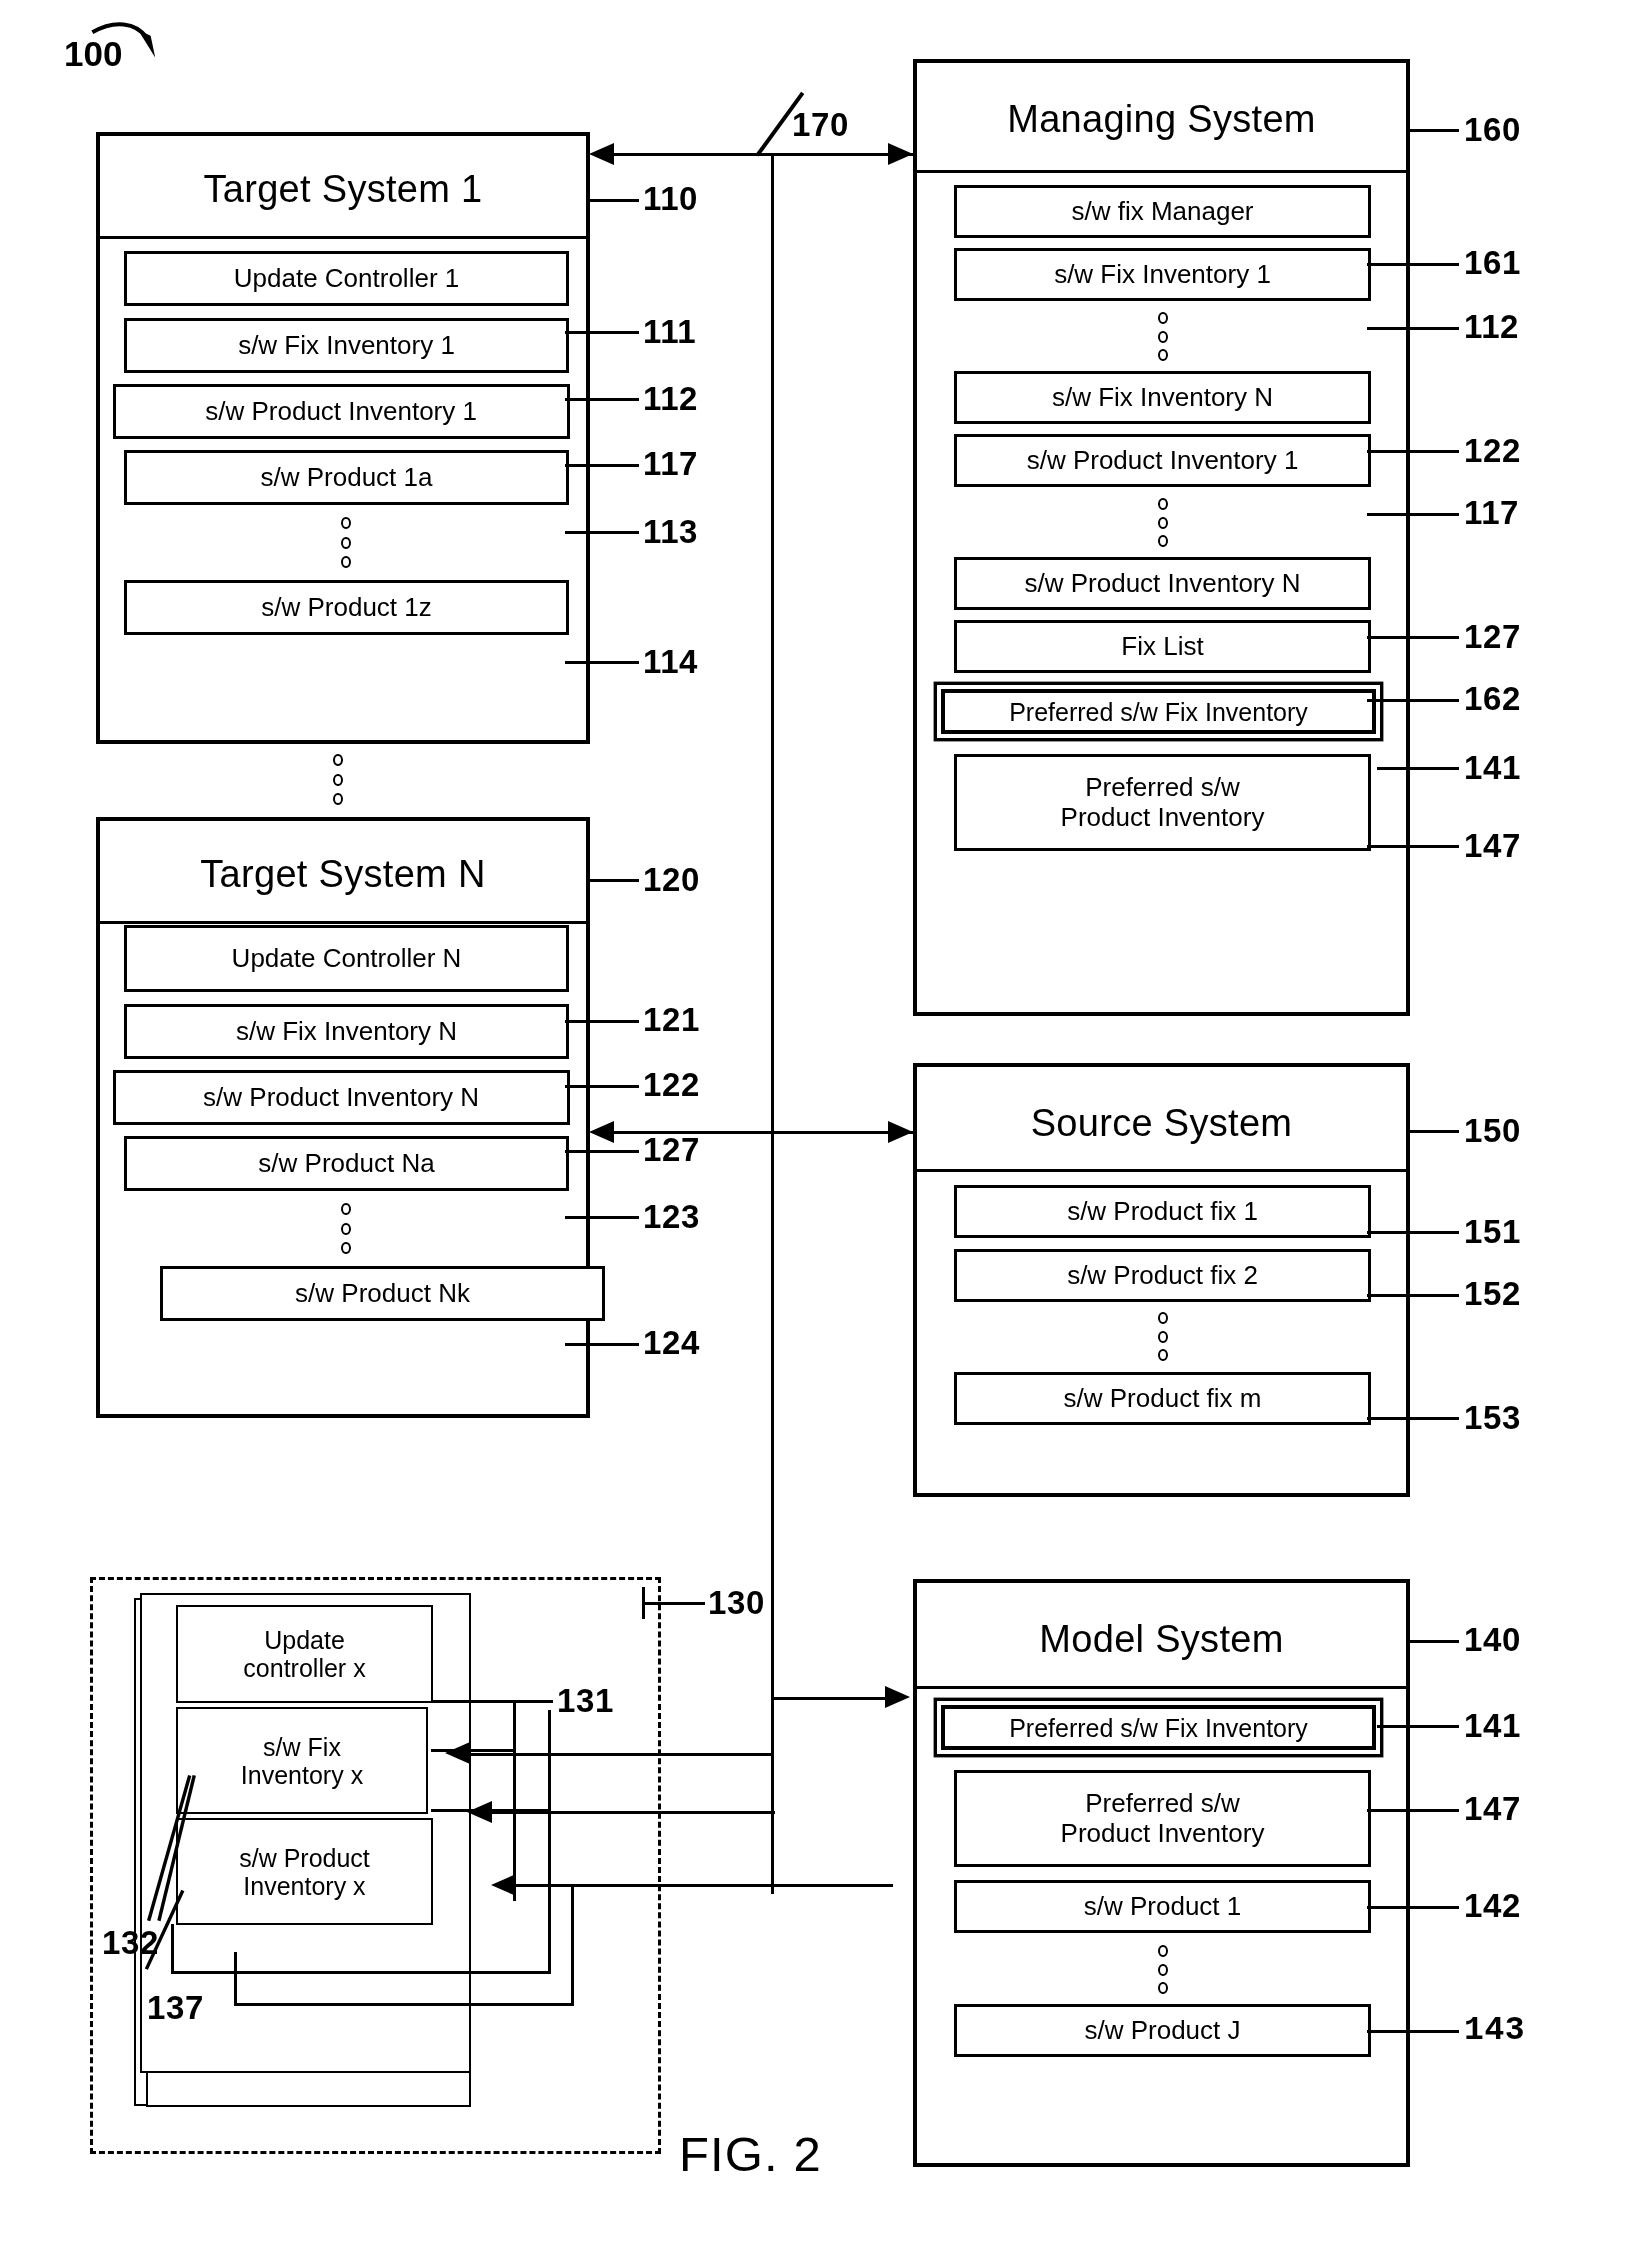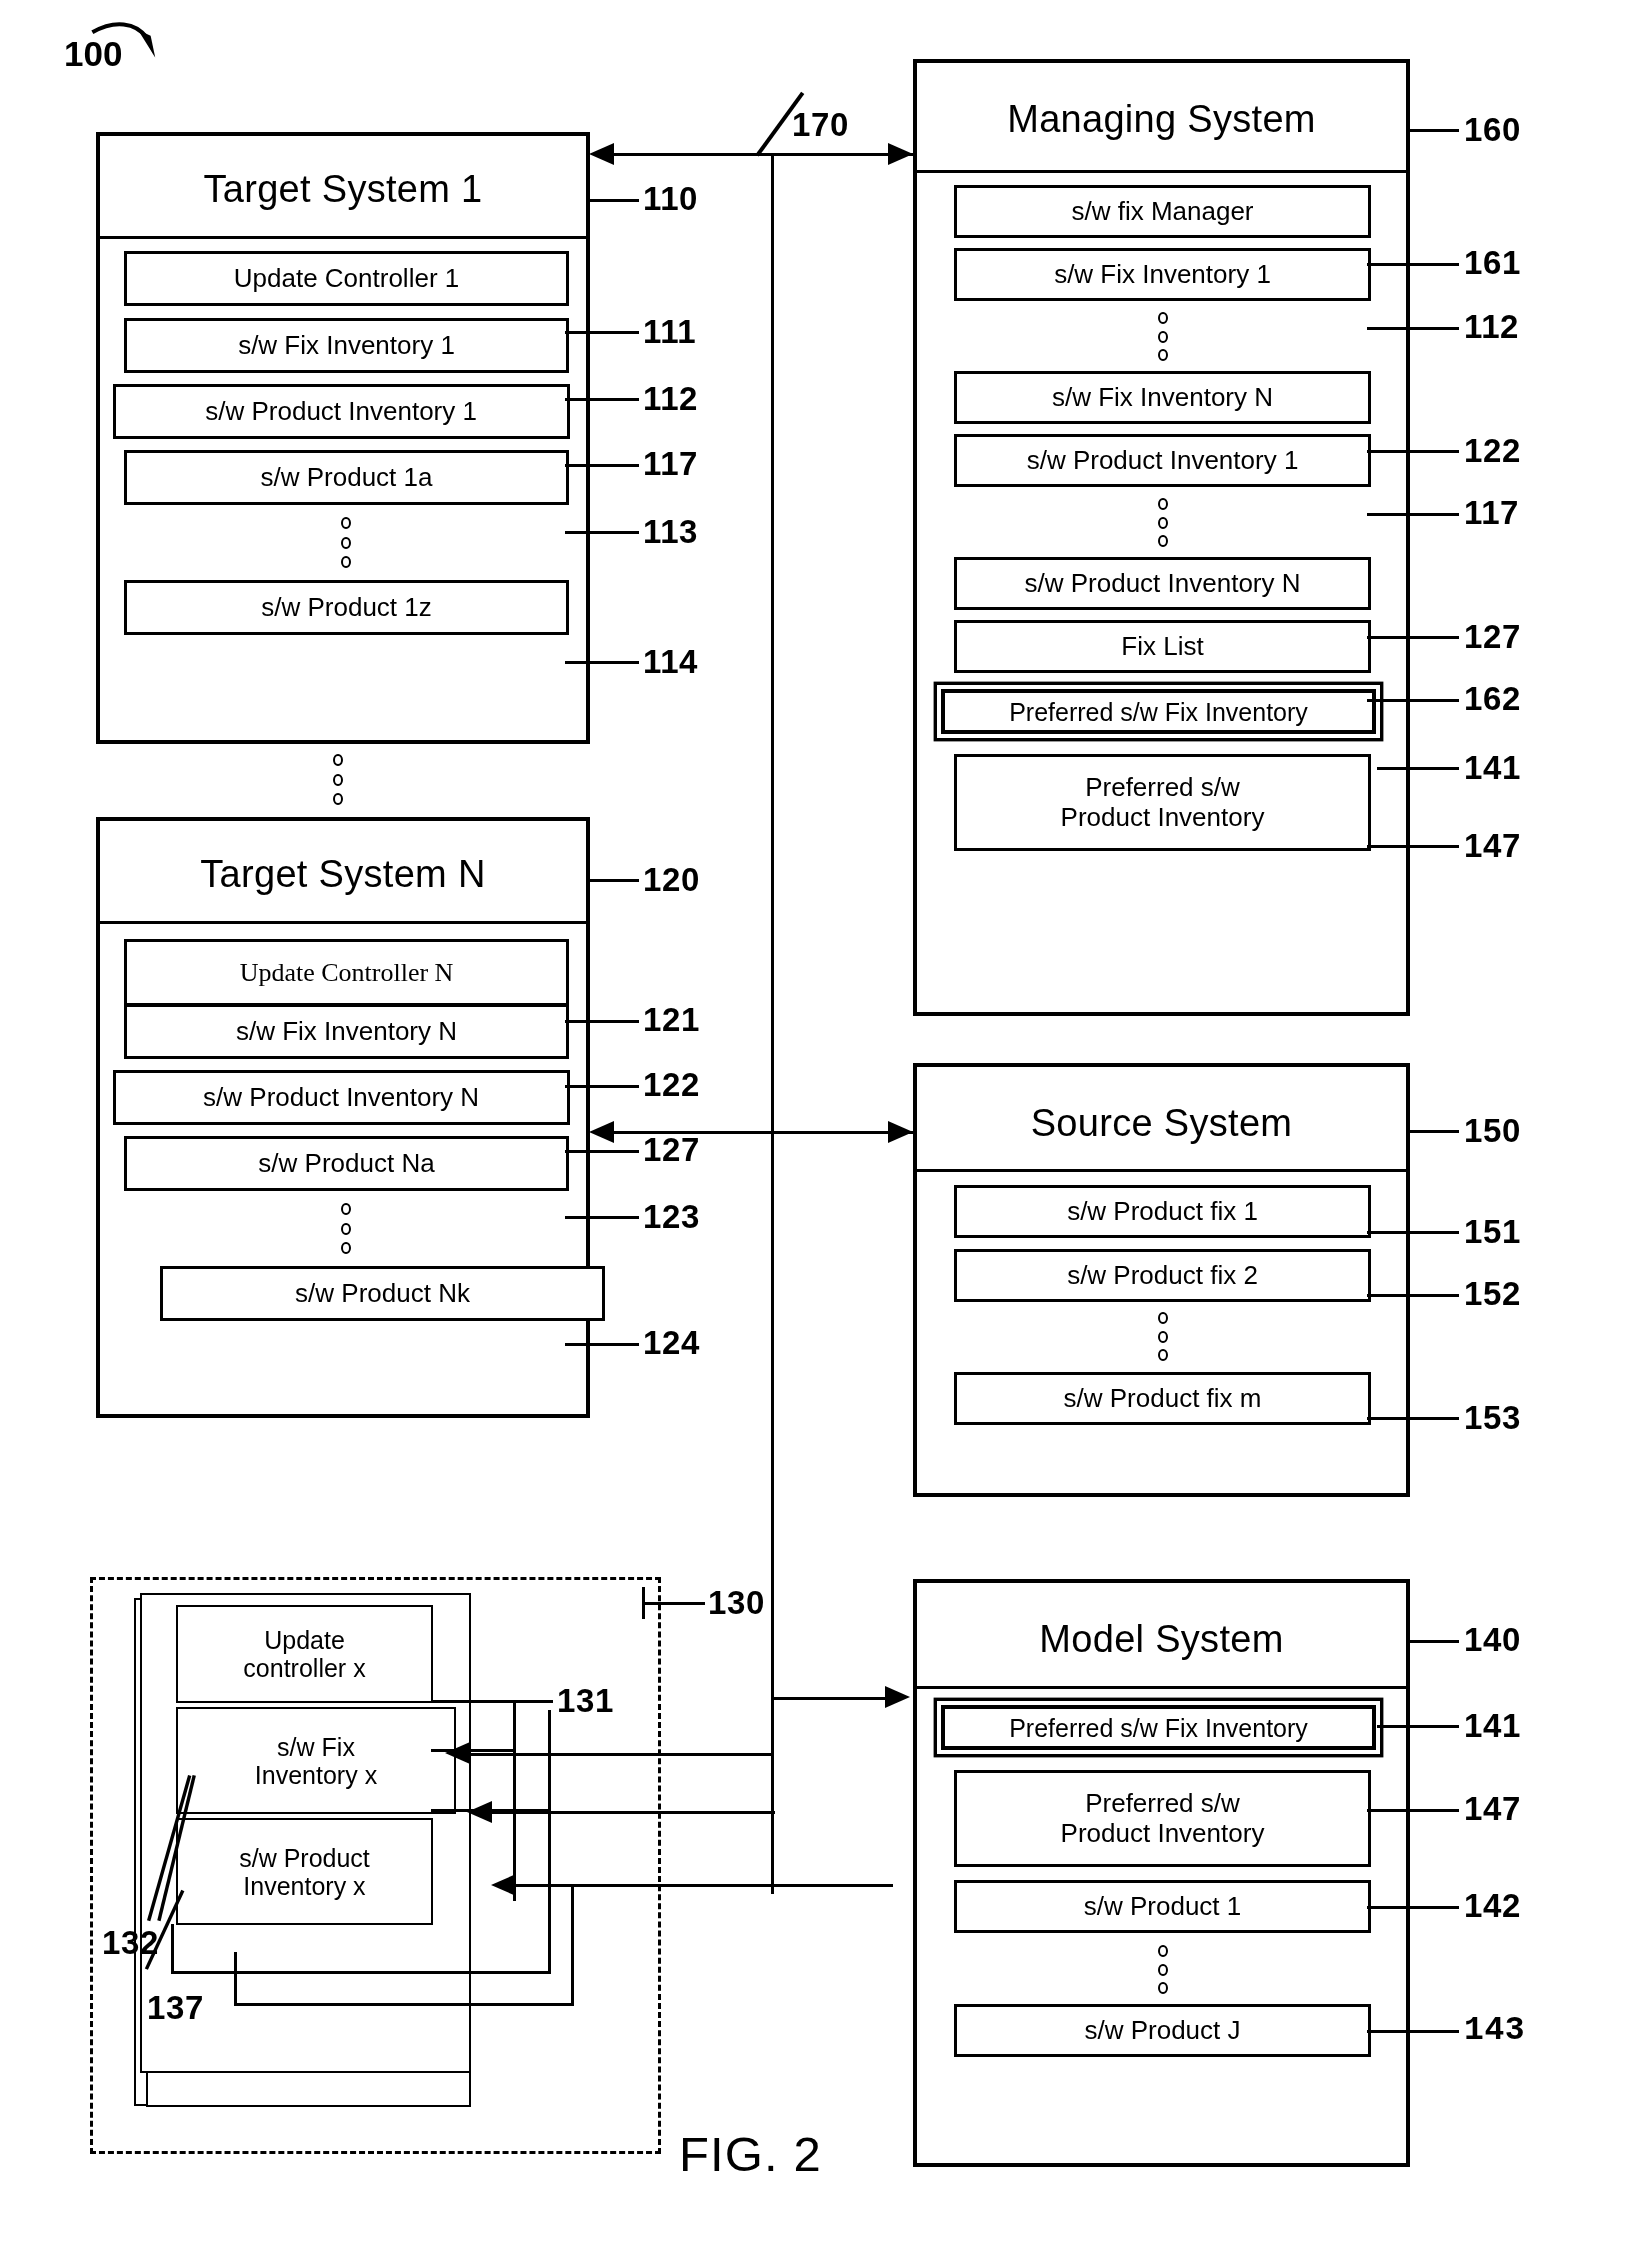--- a/index.html
+++ b/index.html
@@ -97,21 +97,21 @@
   <div class="vdots" style="left:332px;top:754px;width:11.4px;height:51px;">
     <i></i>
       <i></i>
       <i></i>
   </div>
 
   <div class="sysbox" style="left:96px;top:817px;width:494px;height:601px;">
     <div class="sys-title" style="top:10.3px;height:86px;">Target System N</div>
     <div class="divider" style="top:100px;"></div>
 
-    <div class="item" style="left:24px;top:118px;width:445px;height:67px;font-family:Liberation Serif, serif;">Update Controller N</div>
+    <div class="item" style="left:24px;top:104px;width:445px;height:67px;">Update Controller N</div>
     <div class="item" style="left:24px;top:183px;width:445px;height:55px;">s/w Fix Inventory N</div>
     <div class="item" style="left:12.6px;top:249px;width:457px;height:55px;">s/w Product Inventory N</div>
     <div class="item" style="left:24px;top:315px;width:445px;height:55px;">s/w Product Na</div>
     <div class="vdots" style="left:240px;top:382px;width:11.4px;height:51px;">
       <i></i>
         <i></i>
         <i></i>
     </div>
     <div class="item" style="left:24px;top:445px;width:445px;height:55px;margin-left:36px;">s/w Product Nk</div>
   </div>
@@ -244,21 +244,21 @@
   <div class="ref" style="left:1464px;top:2012px;font-family:Liberation Mono, monospace;">143</div>
 
   <div class="dashbox" style="left:90px;top:1577px;width:571px;height:577px;"></div>
 
   <div class="abs" style="left:134px;top:1598px;width:325px;height:508px;border:2.9px solid #000;background:#fff;"></div>
   <div class="abs" style="left:146px;top:1610px;width:325px;height:497px;border:2.9px solid #000;background:#fff;"></div>
   <div class="abs" style="left:140px;top:1593px;width:331px;height:480px;border:2.9px solid #000;background:#fff;"></div>
 
   <div class="item" style="left:176px;top:1605px;width:257px;height:98px;white-space:pre-line;font-size:25px;border-width:2.9px;">Update
 controller x</div>
-  <div class="item" style="left:176px;top:1707px;width:280px;height:107px;white-space:pre-line;font-size:25px;border-width:2.9px;">s/w Fix
+  <div class="item" style="left:176px;top:1707px;width:252px;height:107px;white-space:pre-line;font-size:25px;border-width:2.9px;">s/w Fix
 Inventory x</div>
   <div class="item" style="left:176px;top:1818px;width:257px;height:107px;white-space:pre-line;font-size:25px;border-width:2.9px;">s/w Product
 Inventory x</div>
 
   <div class="vlead" style="left:642px;top:1587px;height:32px;"></div>
   <div class="lead" style="left:642px;top:1602px;width:63px;"></div>
   <div class="ref" style="left:708px;top:1584px;">130</div>
 
   <div class="lead" style="left:433px;top:1700px;width:120px;"></div>
   <div class="ref" style="left:557px;top:1682px;">131</div>

